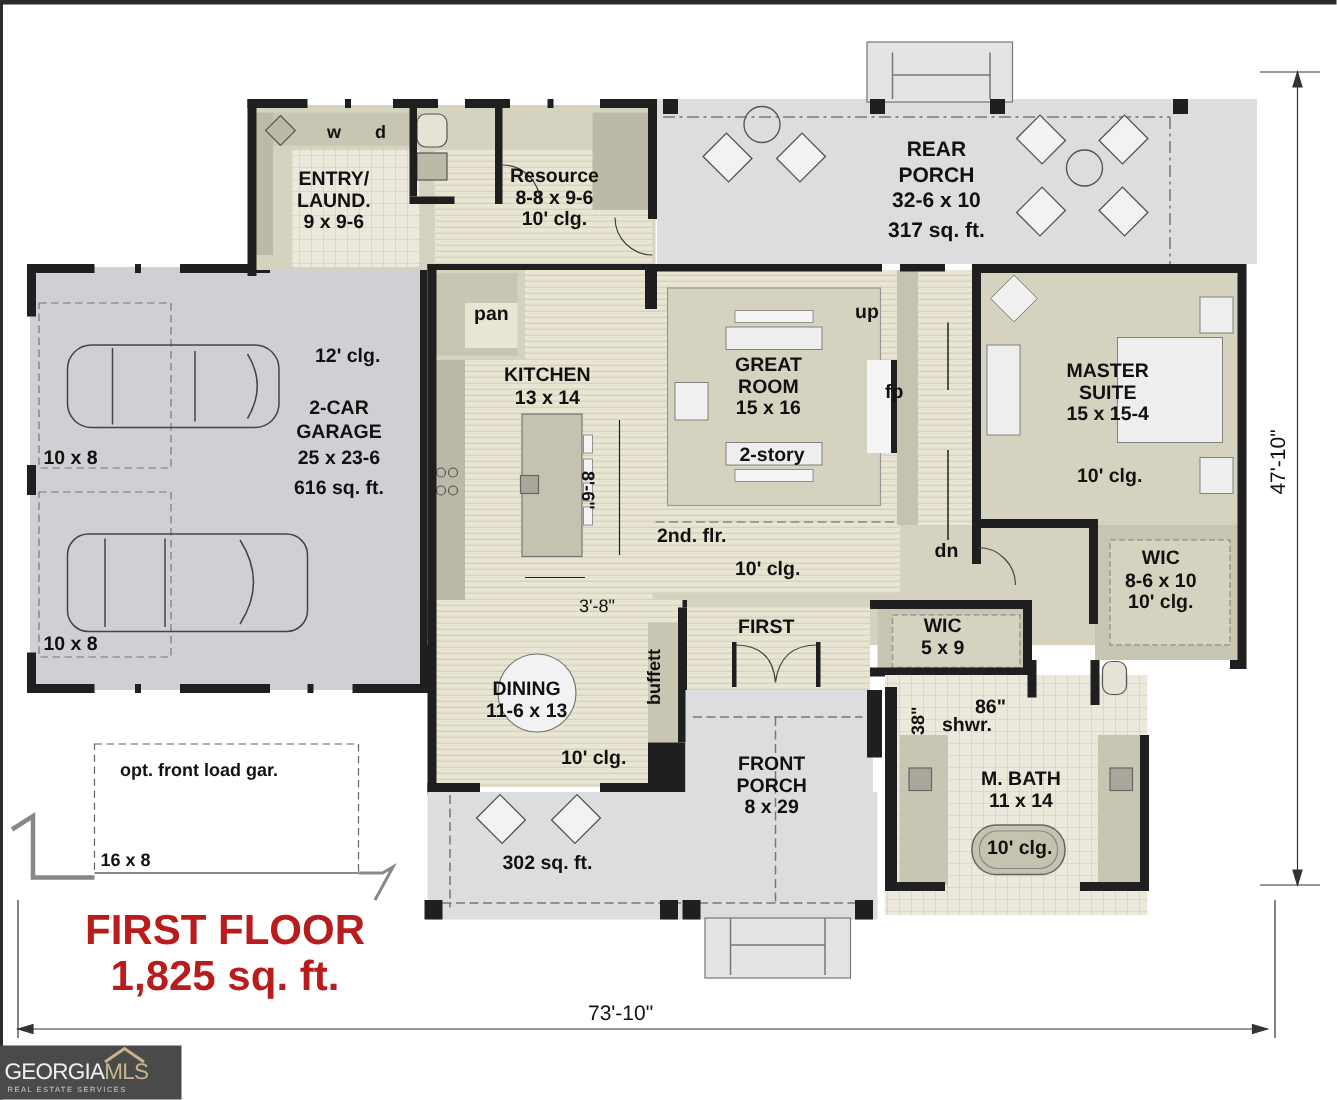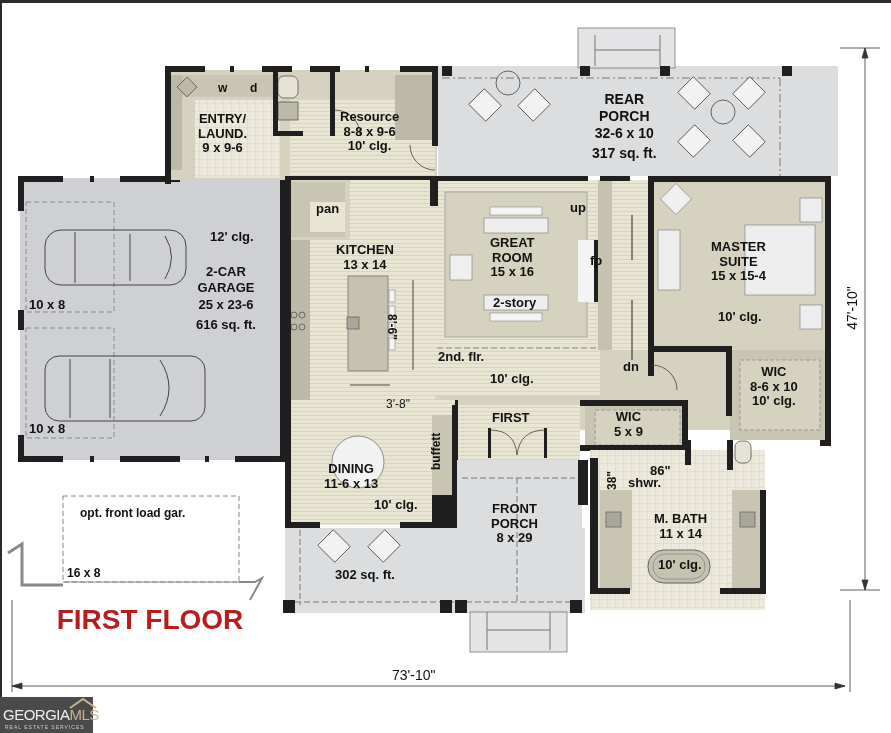--- a/index.html
+++ b/index.html
@@ -4,21 +4,21 @@
 <style>
   html,body{margin:0;padding:0;}
   body{width:891px;height:733px;overflow:hidden;background:#ffffff;position:relative;font-family:"Liberation Sans",sans-serif;}
   .frame-top{position:absolute;left:0;top:0;width:891px;height:3px;background:#2b2b2b;}
   .frame-left{position:absolute;left:0;top:0;width:2px;height:733px;background:#2b2b2b;}
   svg.plan{position:absolute;left:0;top:0;}
   .lbl{position:absolute;color:#111;font-weight:bold;text-align:center;line-height:1.12;white-space:nowrap;font-size:13px;}
   .lbl span{display:block;}
   .title{position:absolute;font-weight:bold;color:#b91c1c;text-align:center;line-height:1.1;}
   .dim{position:absolute;font-size:14px;color:#111;font-family:"Liberation Sans Narrow","Liberation Sans",sans-serif;}
-  .logo{position:absolute;left:0;top:697px;width:93px;height:36px;background:#4a4a4a;}
+  .logo{position:absolute;left:0;top:697px;width:121px;height:36px;background:#4a4a4a;}
   .logo .main{position:absolute;left:3px;top:9px;font-size:15px;letter-spacing:-0.5px;color:#eeeeee;font-family:"Liberation Sans",sans-serif;}
   .logo .main .mls{color:#c9b48a;}
   .logo .sub{position:absolute;left:5px;top:27px;font-size:5px;color:#cfcfcf;letter-spacing:1px;}
 </style>
 </head>
 <body>
 
 <div class="frame-top"></div>
 <div class="frame-left"></div>
 
@@ -339,21 +339,21 @@
 <div class="lbl" style="left:750px;top:365px;">
   <span>WIC</span>
   <span>8-6 x 10</span>
   <span>10' clg.</span>
 </div>
 <div class="lbl" style="left:614px;top:410px;">
   <span>WIC</span>
   <span>5 x 9</span>
 </div>
 <div class="lbl" style="left:492px;top:411px;">FIRST</div>
-<div class="lbl" style="left:324px;top:452px;margin-top:10px;">
+<div class="lbl" style="left:324px;top:452px;">
   <span>DINING</span>
   <span>11-6 x 13</span>
 </div>
 <div class="lbl" style="left:374px;top:498px;">10' clg.</div>
 <div class="lbl" style="left:430px;top:470px;font-size:12px;transform:rotate(-90deg);transform-origin:left top;">buffett</div>
 <div class="lbl" style="left:491px;top:502px;">
   <span>FRONT</span>
   <span>PORCH</span>
   <span>8 x 29</span>
 </div>
@@ -366,20 +366,21 @@
   <span>11 x 14</span>
 </div>
 <div class="lbl" style="left:658px;top:558px;">10' clg.</div>
 <div class="lbl" style="left:80px;top:503px;font-size:12px;line-height:1.7;">
   <span>opt. front load gar.</span>
 </div>
 <div class="lbl" style="left:67px;top:567px;font-size:12px;">16 x 8</div>
 
 <div class="title" style="left:45px;top:605px;font-size:28px;width:210px;">
   <div>FIRST FLOOR</div>
+  <div>1,825 sq. ft.</div>
 </div>
 
 <div class="dim" style="left:392px;top:667px;">73'-10"</div>
 <div class="dim" style="left:830px;top:300px;transform:rotate(-90deg);transform-origin:center;">47'-10"</div>
 
 <div class="logo">
   <svg width="30" height="12" style="position:absolute;left:68px;top:0;">
       <polyline points="2,11 15,2 28,11" fill="none" stroke="#c9b48a" stroke-width="2"></polyline>
     </svg>
   <div class="main"><span>GEORGIA</span><span class="mls">MLS</span></div>

